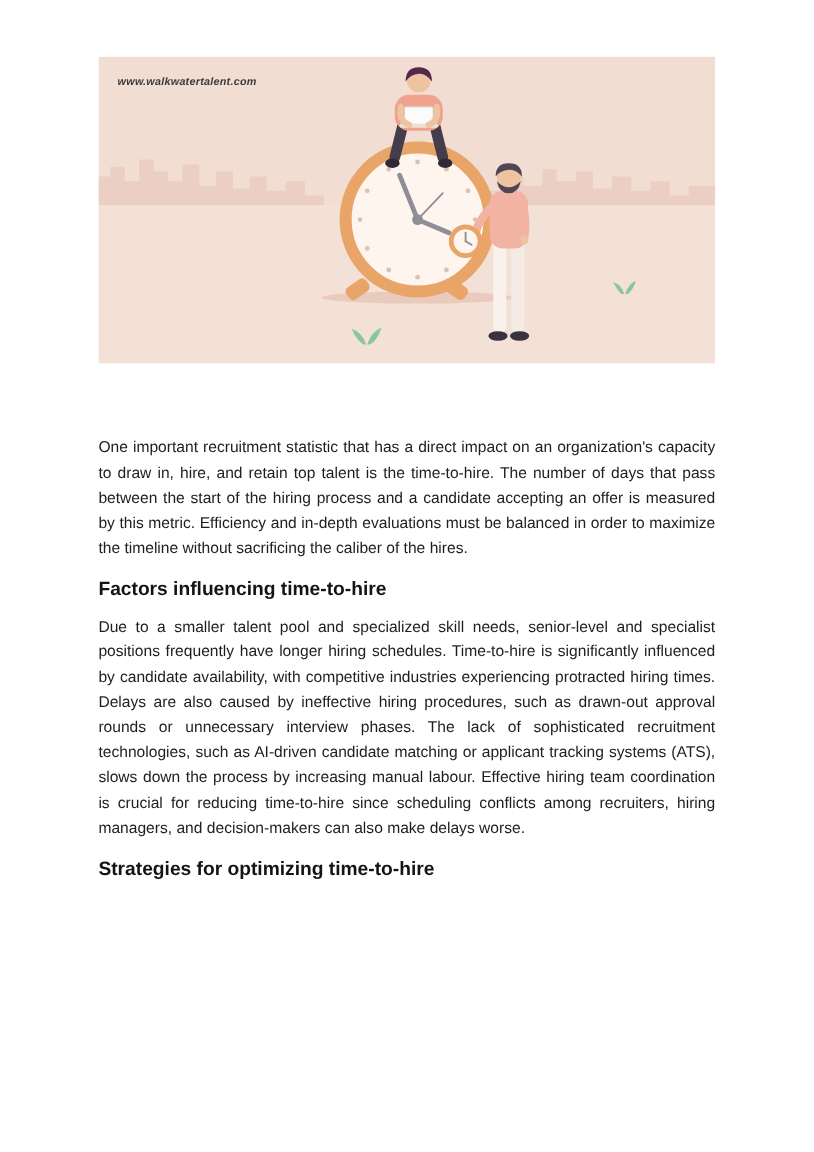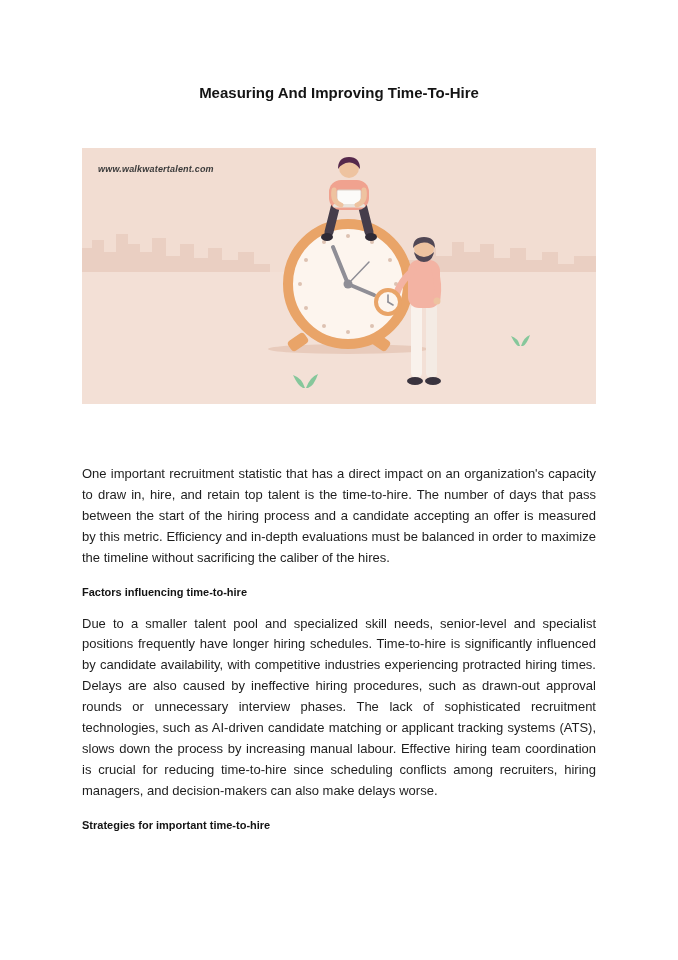--- a/index.html
+++ b/index.html
@@ -44,33 +44,32 @@
   .body-text {
     margin: 13px 0 0;
     font-size: 13px;
     line-height: 20.9px;
     text-align: justify;
     color: #1e1e1e;
   }
   .body-text.first { margin-top: 60px; }
   .subheading {
     margin: 15px 0 0;
-    font-size: 11px;
+    font-size: 16px;
     line-height: 17px;
     font-weight: 700;
     color: #141414;
   }
 </style>
 </head>
 <body>
 
 <div class="page">
   <div class="content">
 
-    <h1 class="doc-title">Measuring And Improving Time-To-Hire</h1>
 
     <figure class="hero" style="margin-left:0;margin-right:0;">
       <svg viewBox="0 0 514 256" width="514" height="256" aria-hidden="true">
 
         <rect width="514" height="256" fill="#f2ddd2"></rect>
 
         <g fill="#eacfc2">
           <polygon points="0,124 0,100 10,100 10,92 22,92 22,104 34,104 34,86 46,86 46,96 58,96 58,104 70,104 70,90 84,90 84,108 98,108 98,96 112,96 112,110 126,110 126,100 140,100 140,112 156,112 156,104 172,104 172,116 188,116 188,124"></polygon>
           <polygon points="326,124 326,112 340,112 340,100 354,100 354,108 370,108 370,94 382,94 382,104 398,104 398,96 412,96 412,110 428,110 428,100 444,100 444,112 460,112 460,104 476,104 476,116 492,116 492,108 514,108 514,124"></polygon>
         </g>
@@ -150,16 +149,16 @@
       </svg>
       <span class="watermark">www.walkwatertalent.com</span>
     </figure>
 
     <p class="body-text first">One important recruitment statistic that has a direct impact on an organization's capacity to draw in, hire, and retain top talent is the time-to-hire. The number of days that pass between the start of the hiring process and a candidate accepting an offer is measured by this metric. Efficiency and in-depth evaluations must be balanced in order to maximize the timeline without sacrificing the caliber of the hires.</p>
 
     <h2 class="subheading">Factors influencing time-to-hire</h2>
 
     <p class="body-text">Due to a smaller talent pool and specialized skill needs, senior-level and specialist positions frequently have longer hiring schedules. Time-to-hire is significantly influenced by candidate availability, with competitive industries experiencing protracted hiring times. Delays are also caused by ineffective hiring procedures, such as drawn-out approval rounds or unnecessary interview phases. The lack of sophisticated recruitment technologies, such as AI-driven candidate matching or applicant tracking systems (ATS), slows down the process by increasing manual labour. Effective hiring team coordination is crucial for reducing time-to-hire since scheduling conflicts among recruiters, hiring managers, and decision-makers can also make delays worse.</p>
 
-    <h2 class="subheading">Strategies for important time-to-hire</h2>
+    <h2 class="subheading">Strategies for optimizing time-to-hire</h2>
 
   </div>
 </div>
 
 </body></html>

